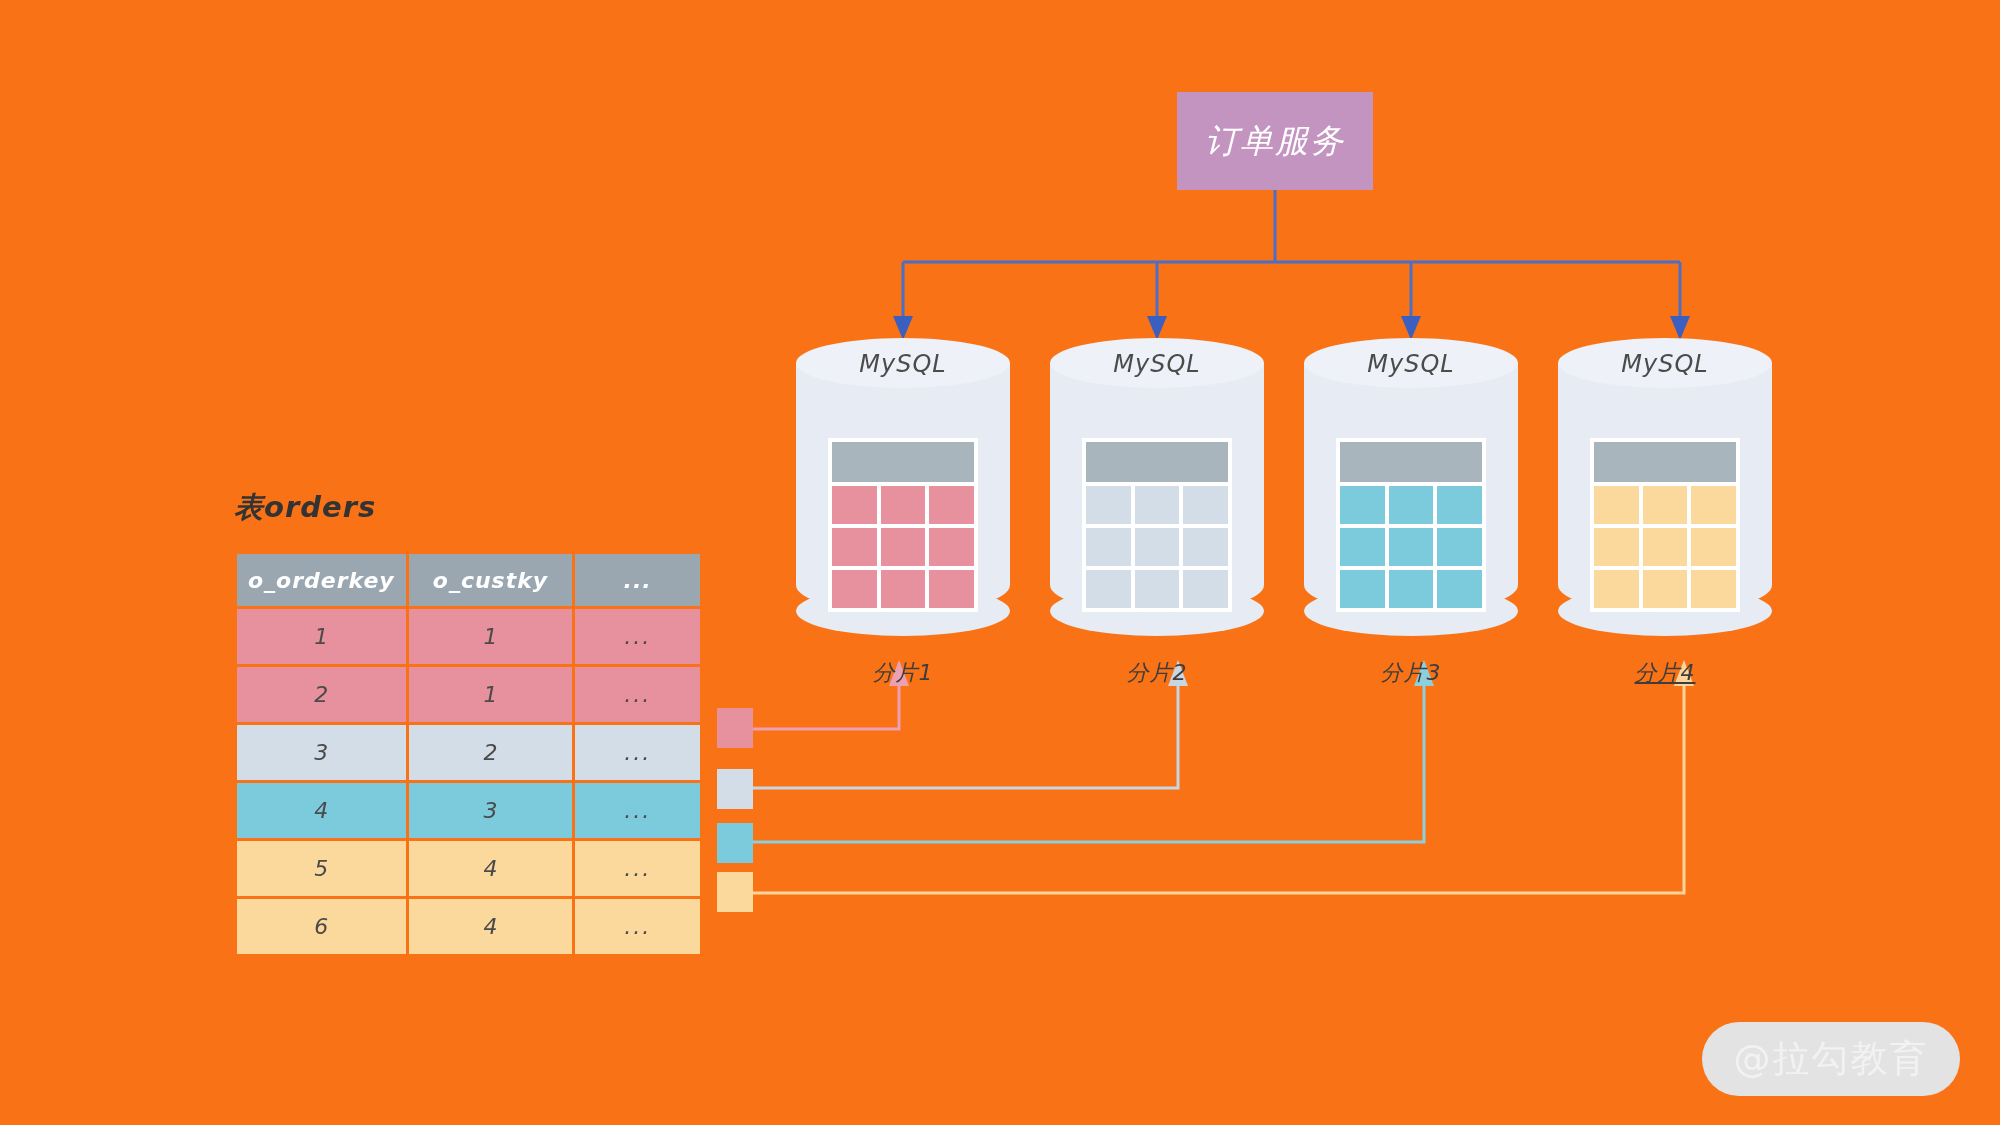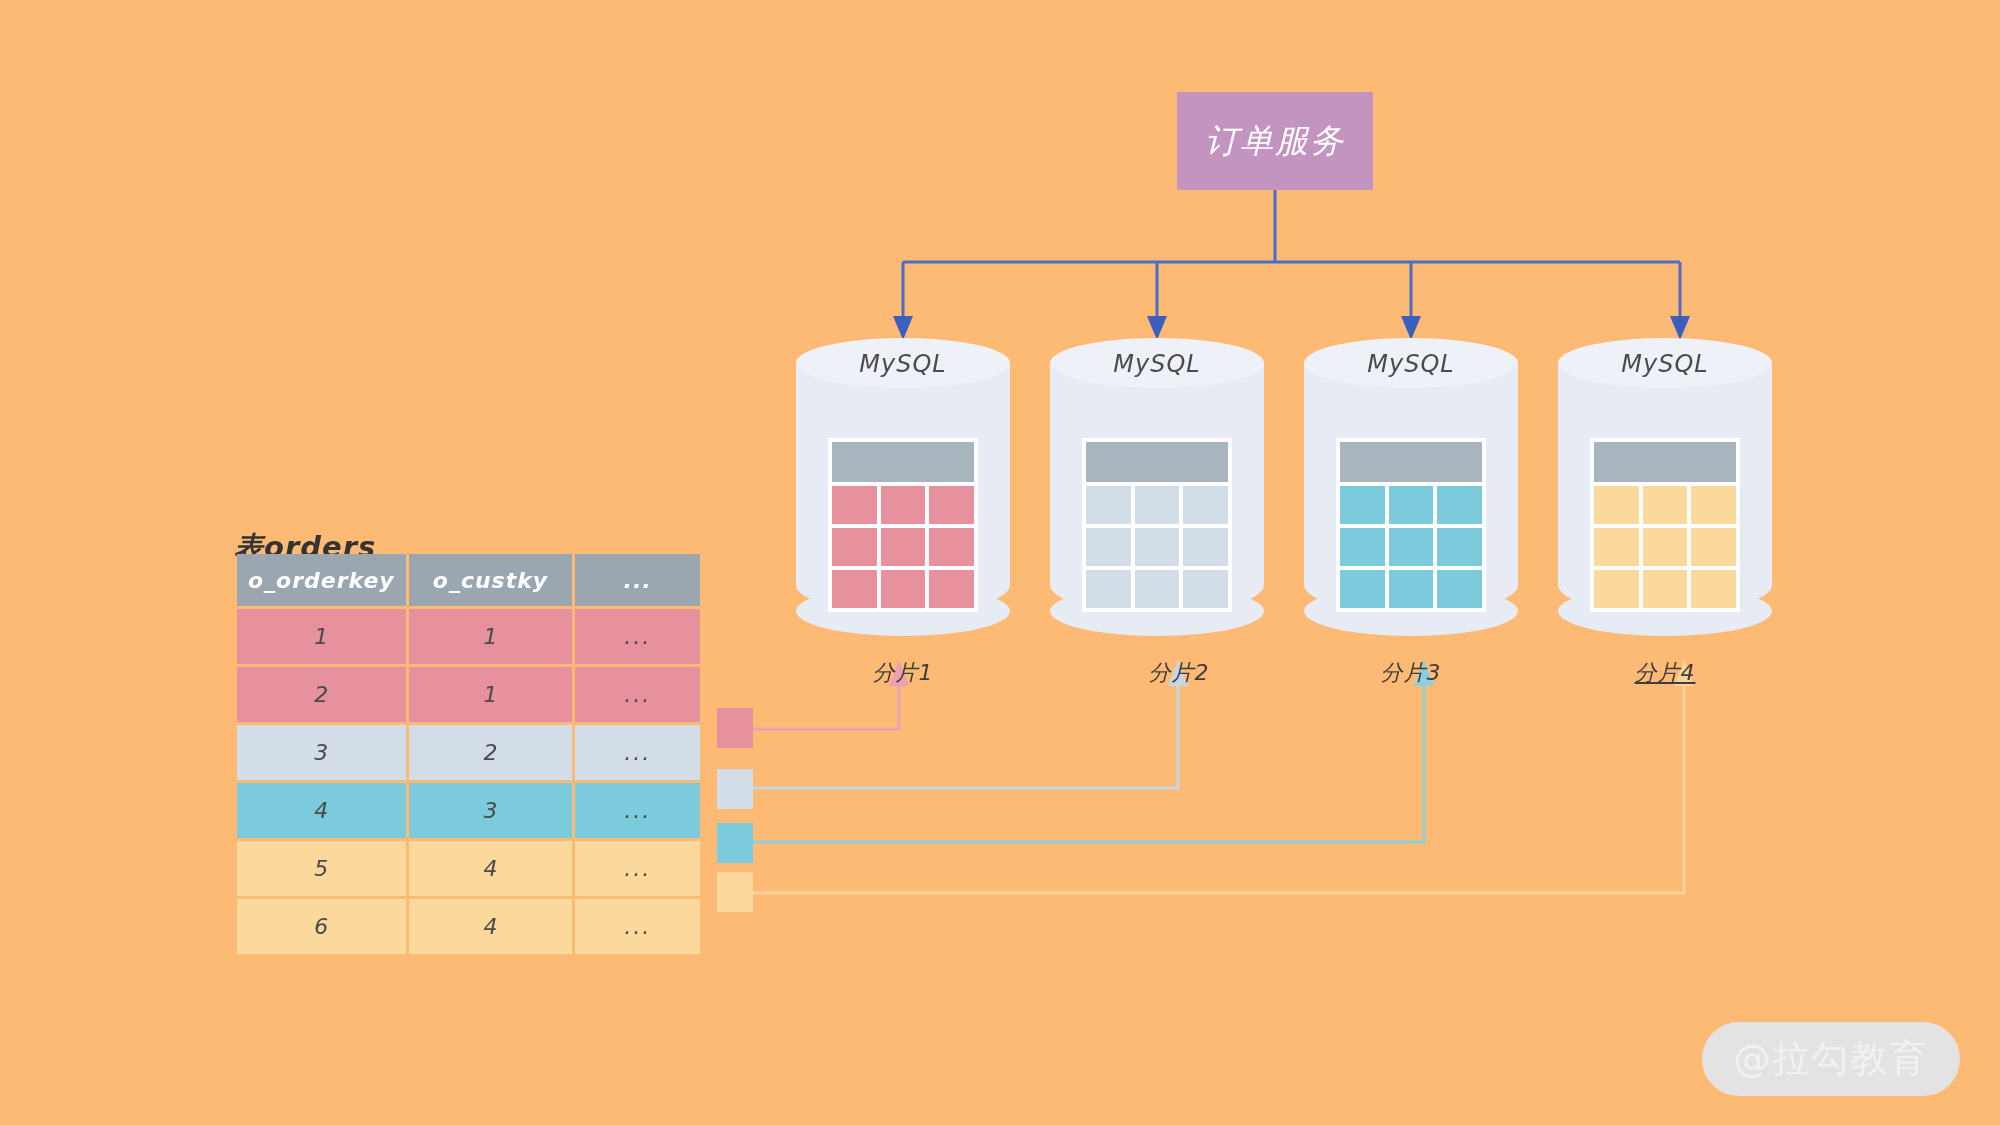--- a/index.html
+++ b/index.html
@@ -7,21 +7,21 @@
     padding: 0;
     background: #ffffff;
   }
   body {
     font-family: "DejaVu Sans", "Liberation Sans", sans-serif;
   }
   #canvas {
     position: relative;
     width: 2000px;
     height: 1125px;
-    background: #fdba74;
+    background: #f97316;
     overflow: hidden;
   }
   #diagram-svg {
     position: absolute;
     left: 0;
     top: 0;
     width: 2000px;
     height: 1125px;
   }
 
@@ -117,21 +117,21 @@
     font-size: 22px;
     font-style: italic;
     color: #3d3d3d;
     letter-spacing: 1px;
   }
 
   
   .orders-title {
     position: absolute;
     left: 234px;
-    top: 528px;
+    top: 488px;
     font-size: 29px;
     font-weight: bold;
     font-style: italic;
     color: #333333;
     letter-spacing: 1px;
   }
   .orders-table {
     position: absolute;
     left: 234px;
     top: 551px;
@@ -279,21 +279,21 @@
         <div class="mini-cell" style="background: rgb(210, 221, 231);"></div>
         <div class="mini-cell" style="background: rgb(210, 221, 231);"></div>
       </div>
       <div class="mini-row">
         <div class="mini-cell" style="background: rgb(210, 221, 231);"></div>
         <div class="mini-cell" style="background: rgb(210, 221, 231);"></div>
         <div class="mini-cell" style="background: rgb(210, 221, 231);"></div>
       </div>
     </div>
   </div>
-  <div class="shard-label" id="shard-label-1" style="left: 1072px;">分片2</div>
+  <div class="shard-label" id="shard-label-1" style="left: 1050px;">分片2</div>
 
   <div class="cylinder" id="shard-2" style="left: 1304px;">
     <div class="cyl-bottom-shade"></div>
     <div class="cyl-body"></div>
     <div class="cyl-top"></div>
     <div class="cyl-title">MySQL</div>
     <div class="mini-table">
       <div class="mini-head"></div>
       <div class="mini-row">
         <div class="mini-cell" style="background: rgb(124, 203, 221);"></div>

